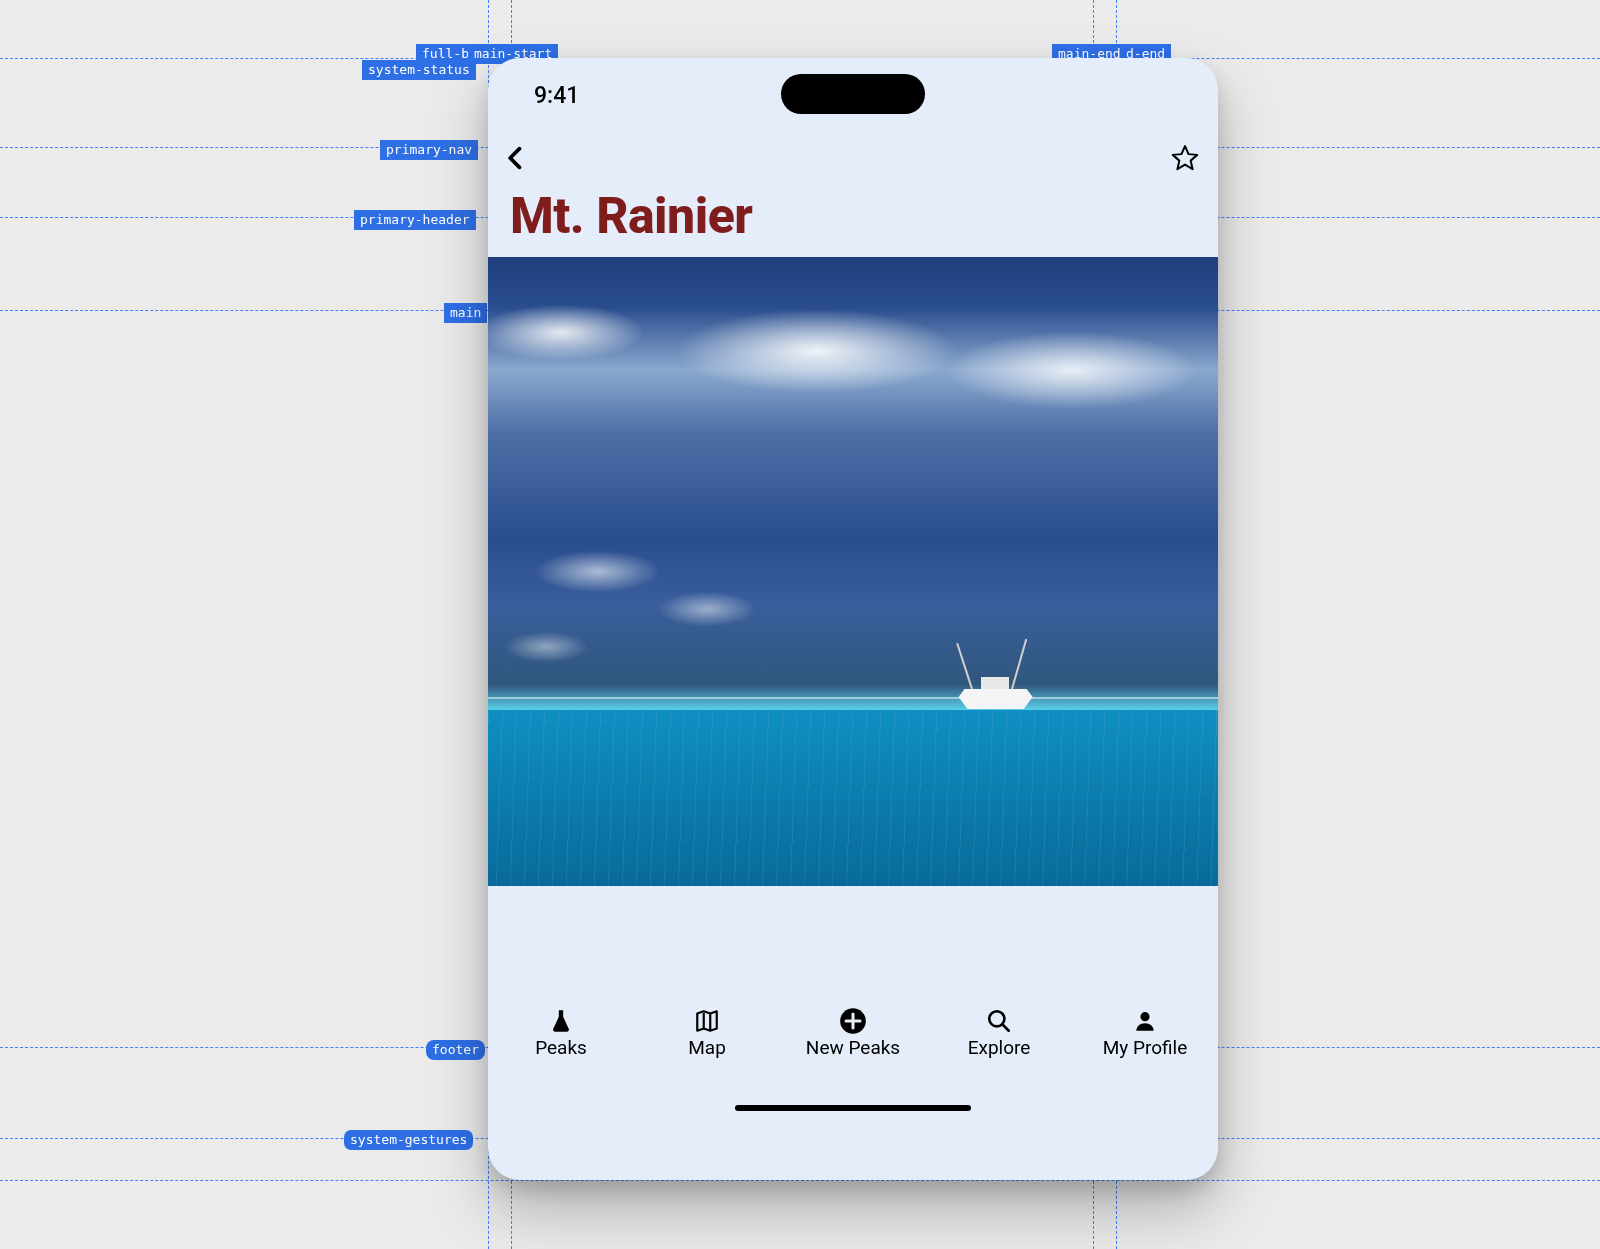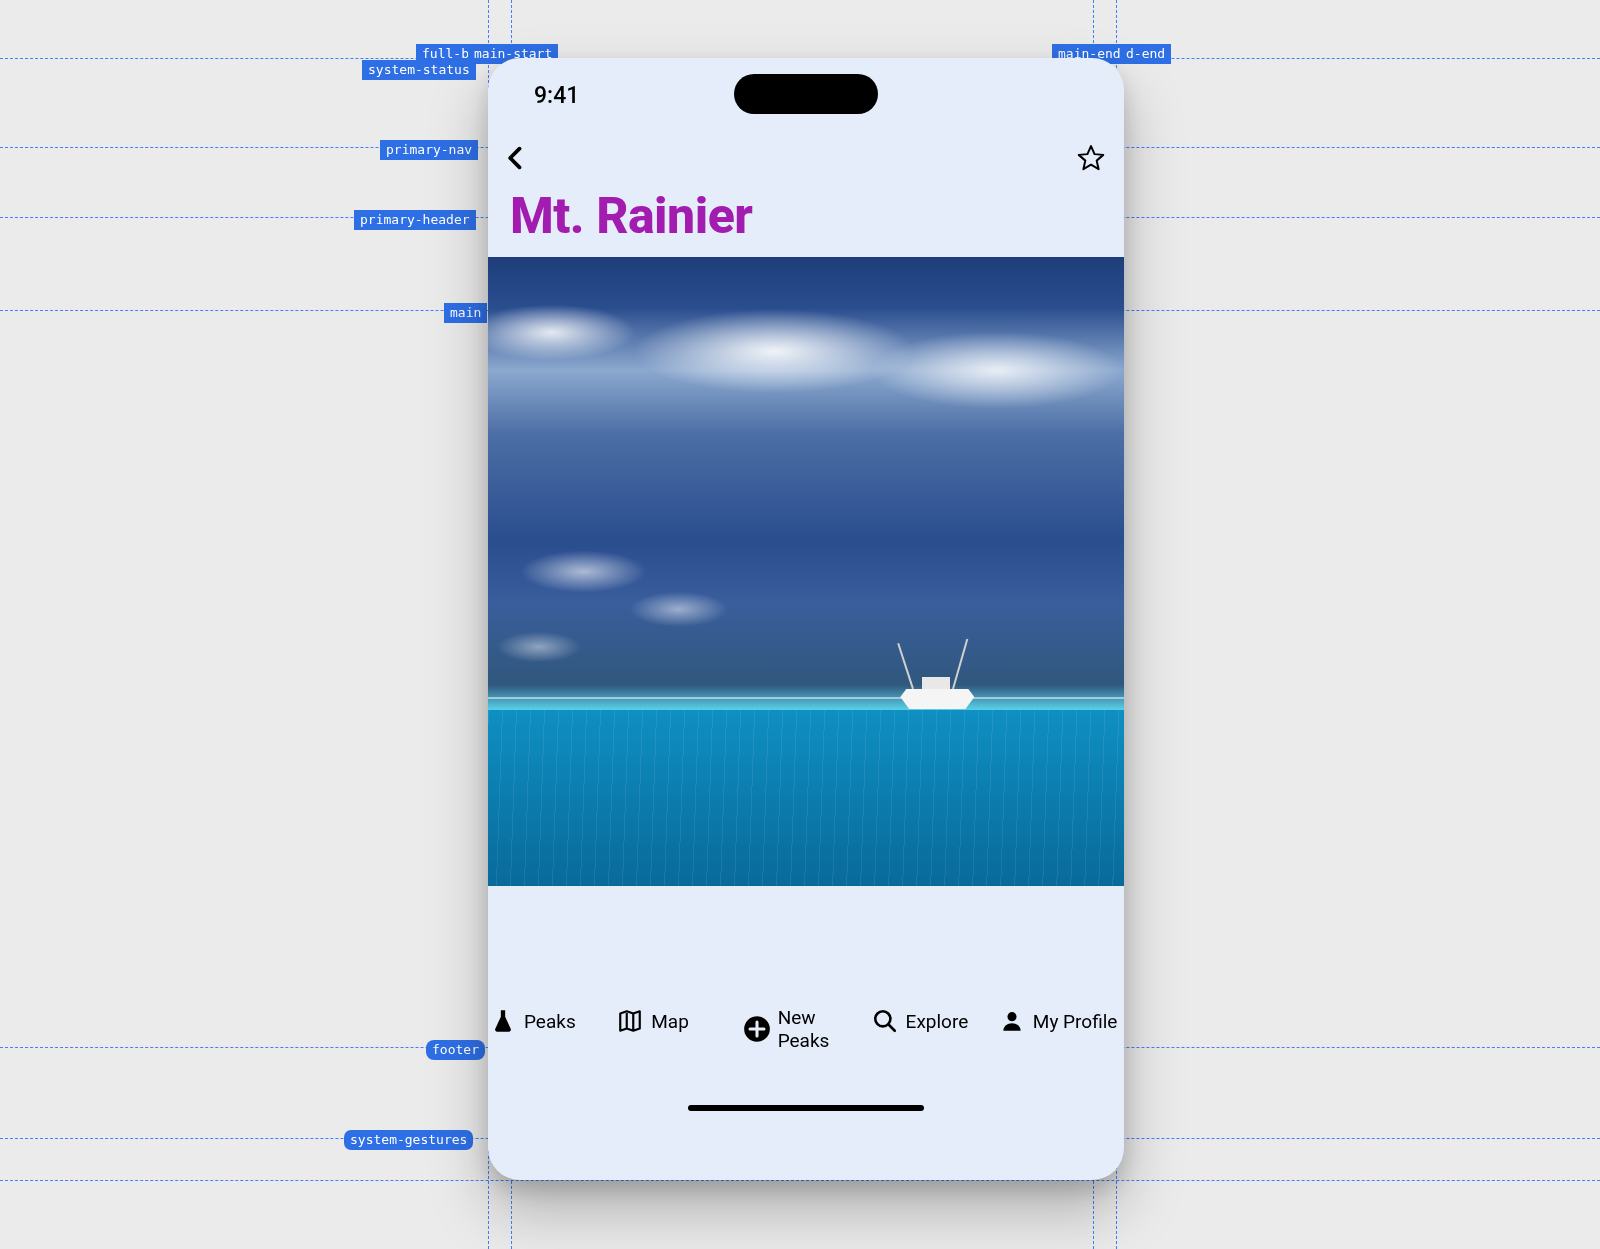--- a/index.html
+++ b/index.html
@@ -47,21 +47,21 @@
       white-space: nowrap;
       pointer-events: none;
       line-height: 1.2;
     }
     
     
     .device {
       position: absolute;
       left: 488px;
       top: 58px;
-      width: 636px;
+      width: 730px;
       height: 1122px;
       background: #e4edf9;
       border-radius: 32px;
       box-shadow: 0 30px 60px rgba(0,0,0,0.25), 0 10px 20px rgba(0,0,0,0.15);
       overflow: hidden;
     }
     
     
     .status-bar {
       height: 75px;
@@ -102,21 +102,21 @@
     }
     
     
     .primary-header {
       padding: 4px 22px 12px 22px;
     }
     
     .page-title {
       font-size: 50px;
       font-weight: 800;
-      color: #a21caf;
+      color: #7f1d1d;
       letter-spacing: -0.5px;
     }
     
     .page-subtitle {
       font-size: 21px;
       color: #000;
       margin-top: 2px;
     }
     
     
@@ -239,23 +239,23 @@
     .tab-bar {
       height: 92px;
       display: flex;
       justify-content: space-around;
       align-items: flex-start;
       padding-top: 10px;
     }
     
     .tab {
       display: flex;
-      flex-direction: row;
+      flex-direction: column;
       align-items: center;
-      gap: 6px;
+      gap: 0;
       flex: 1;
     }
     
     .tab-icon {
       width: 30px;
       height: 30px;
       display: flex;
       align-items: center;
       justify-content: center;
     }

